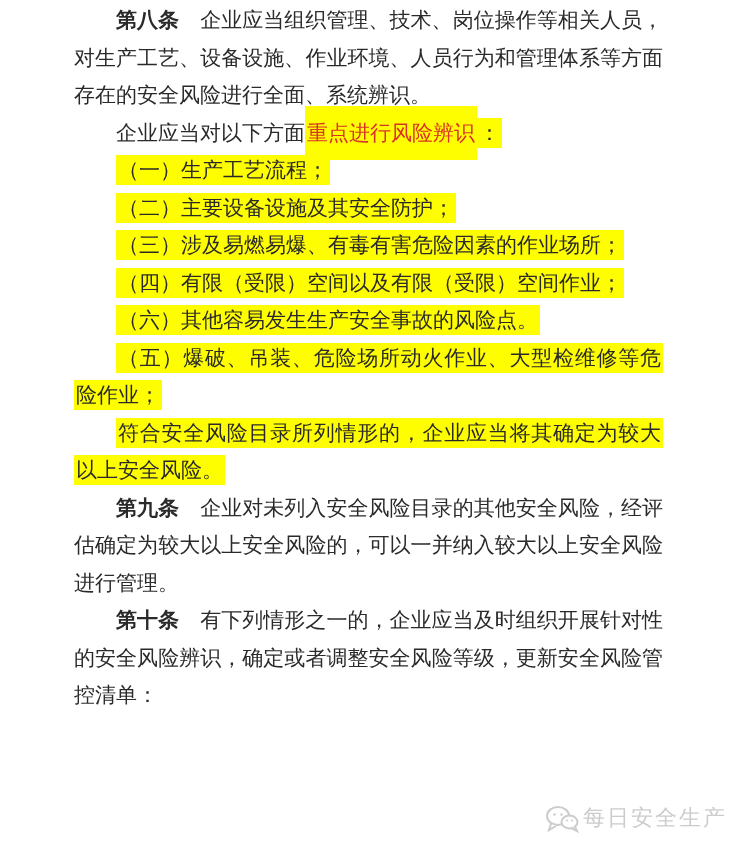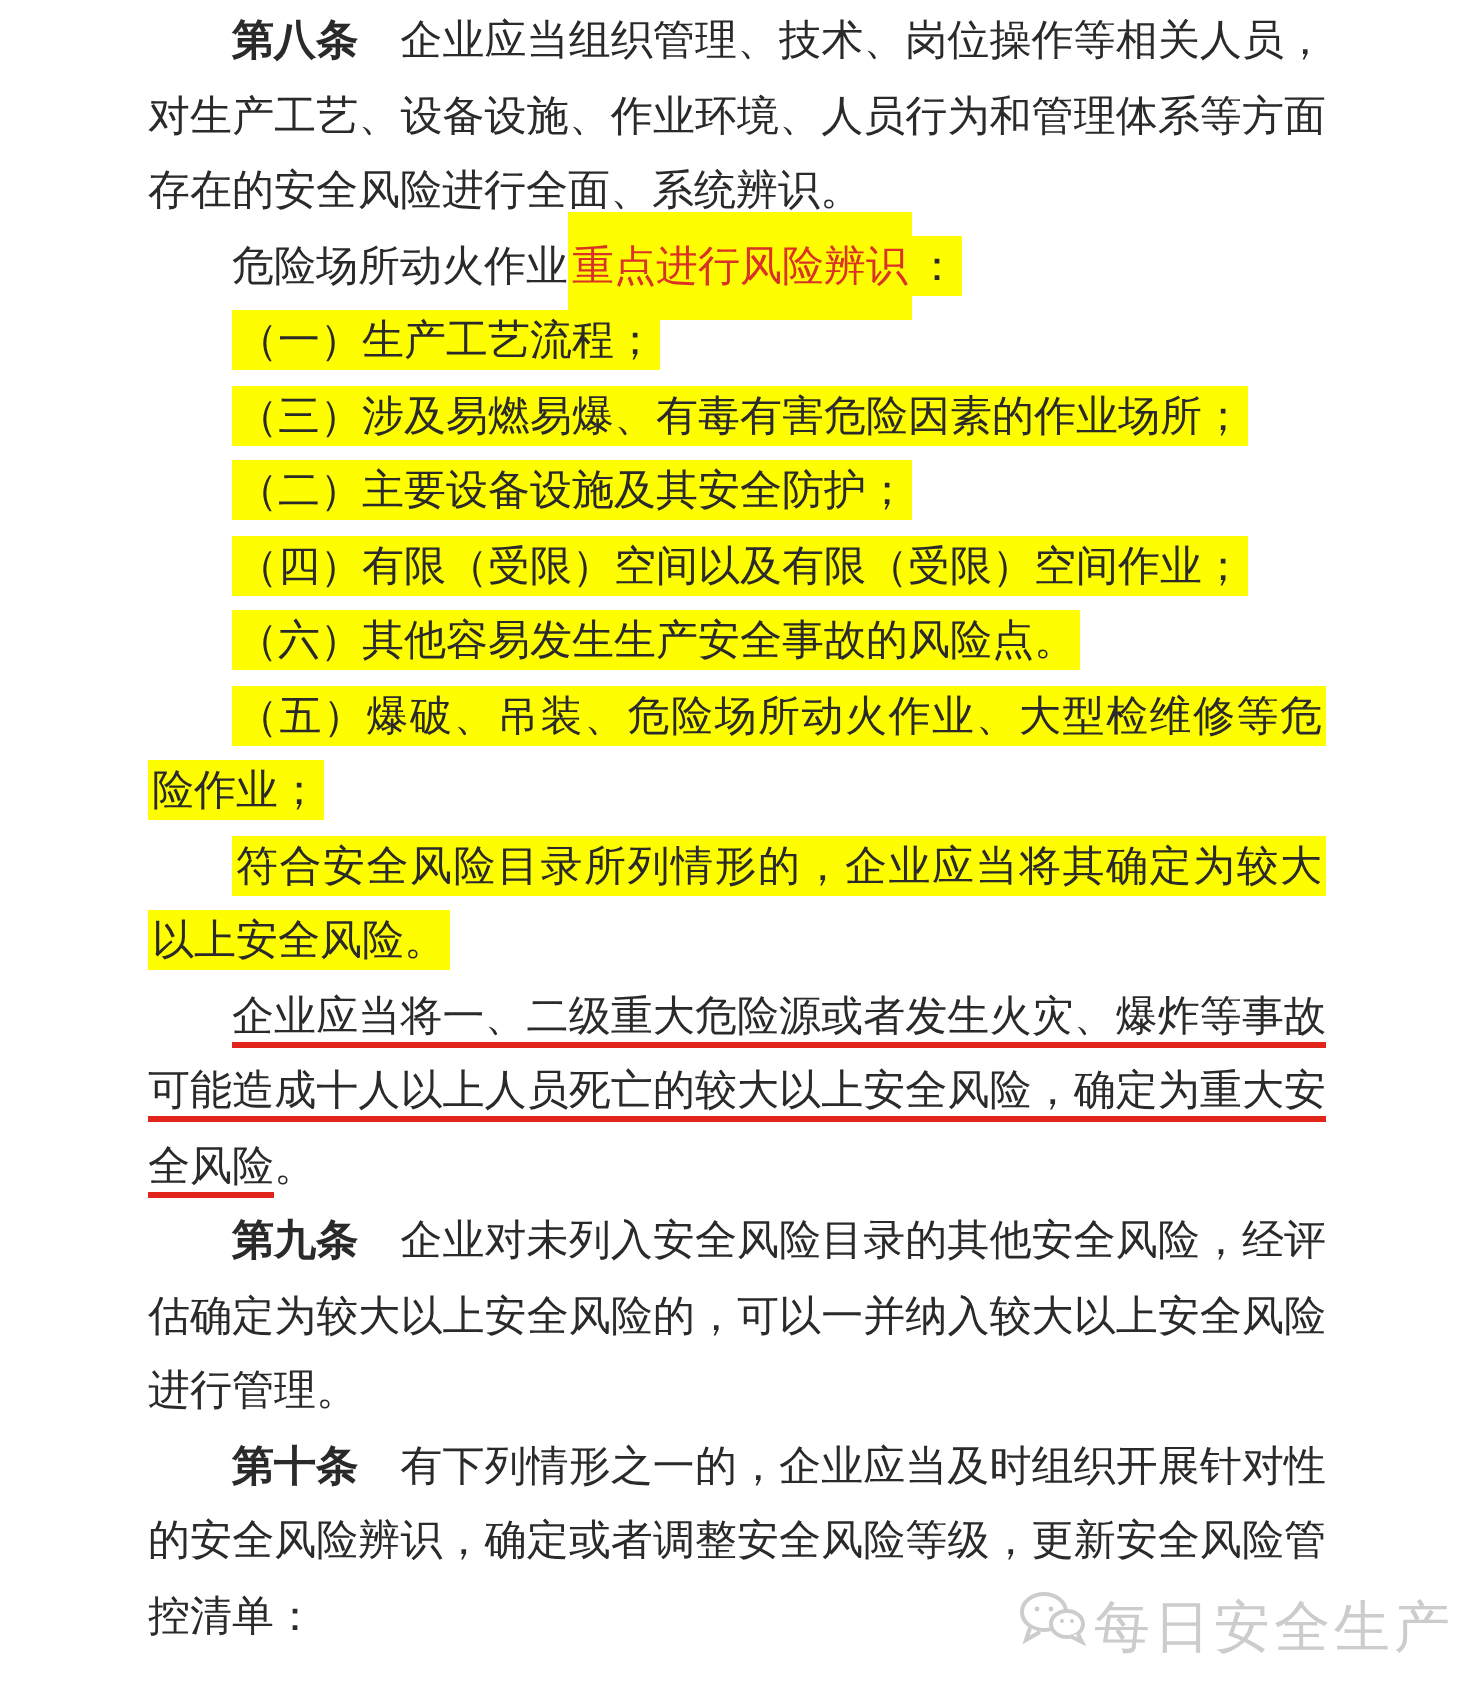--- a/index.html
+++ b/index.html
@@ -45,45 +45,44 @@
     box-decoration-break:clone;
   }
   .seg-underline-red{
     border-bottom:3px solid var(--ul-color,#e1251b);
     padding-bottom:1px;
   }
   .watermark{
     position:absolute;
     right:2px;bottom:8px;
     display:flex;
-    align-items:flex-start;
+    align-items:flex-end;
     gap:4px;
     color:var(--wm-color,#cccccc);
-    font-size:28px;
+    font-size:22px;
     letter-spacing:2px;
     font-family:"Liberation Sans","DejaVu Sans",sans-serif;
     user-select:none;
   }
   .watermark svg{display:block;}
 </style>
 </head>
 <body style="--text-color: #2a2a2a; --hl-color: #fffe00; --red-text: #d93226; --ul-color: #e1251b; --wm-color: #cccccc;">
 
 <div class="page">
   <div class="content" id="doc-content">
       <p><span class="seg-bold">第八条</span><span class="seg-normal">　企业应当组织管理、技术、岗位操作等相关人员，对生产工艺、设备设施、作业环境、人员行为和管理体系等方面存在的安全风险进行全面、系统辨识。</span></p>
-      <p><span class="seg-normal">危险场所动火作业</span><span class="seg-highlight-red">重点进行风险辨识</span><span class="seg-highlight">：</span></p>
+      <p><span class="seg-normal">企业应当对以下方面</span><span class="seg-highlight-red">重点进行风险辨识</span><span class="seg-highlight">：</span></p>
       <p><span class="seg-highlight">（一）生产工艺流程；</span></p>
+      <p><span class="seg-highlight">（二）主要设备设施及其安全防护；</span></p>
       <p><span class="seg-highlight">（三）涉及易燃易爆、有毒有害危险因素的作业场所；</span></p>
-      <p><span class="seg-highlight">（二）主要设备设施及其安全防护；</span></p>
       <p><span class="seg-highlight">（四）有限（受限）空间以及有限（受限）空间作业；</span></p>
       <p><span class="seg-highlight">（六）其他容易发生生产安全事故的风险点。</span></p>
       <p><span class="seg-highlight">（五）爆破、吊装、危险场所动火作业、大型检维修等危险作业；</span></p>
       <p><span class="seg-highlight">符合安全风险目录所列情形的，企业应当将其确定为较大以上安全风险。</span></p>
-      <p><span class="seg-underline-red">企业应当将一、二级重大危险源或者发生火灾、爆炸等事故可能造成十人以上人员死亡的较大以上安全风险，确定为重大安全风险</span><span class="seg-normal">。</span></p>
       <p><span class="seg-bold">第九条</span><span class="seg-normal">　企业对未列入安全风险目录的其他安全风险，经评估确定为较大以上安全风险的，可以一并纳入较大以上安全风险进行管理。</span></p>
       <p><span class="seg-bold">第十条</span><span class="seg-normal">　有下列情形之一的，企业应当及时组织开展针对性的安全风险辨识，确定或者调整安全风险等级，更新安全风险管控清单：</span></p>
     </div>
 
   <div class="watermark">
     <span>
       <svg width="34" height="28" viewBox="0 0 34 28" fill="none" stroke="#cccccc" stroke-width="2">
         <ellipse cx="13" cy="11" rx="11" ry="9"></ellipse>
         <path d="M6 19 L4 25 L11 21" stroke-width="2" fill="#ffffff"></path>
         <ellipse cx="24.5" cy="17" rx="8" ry="6.5" fill="#ffffff"></ellipse>

